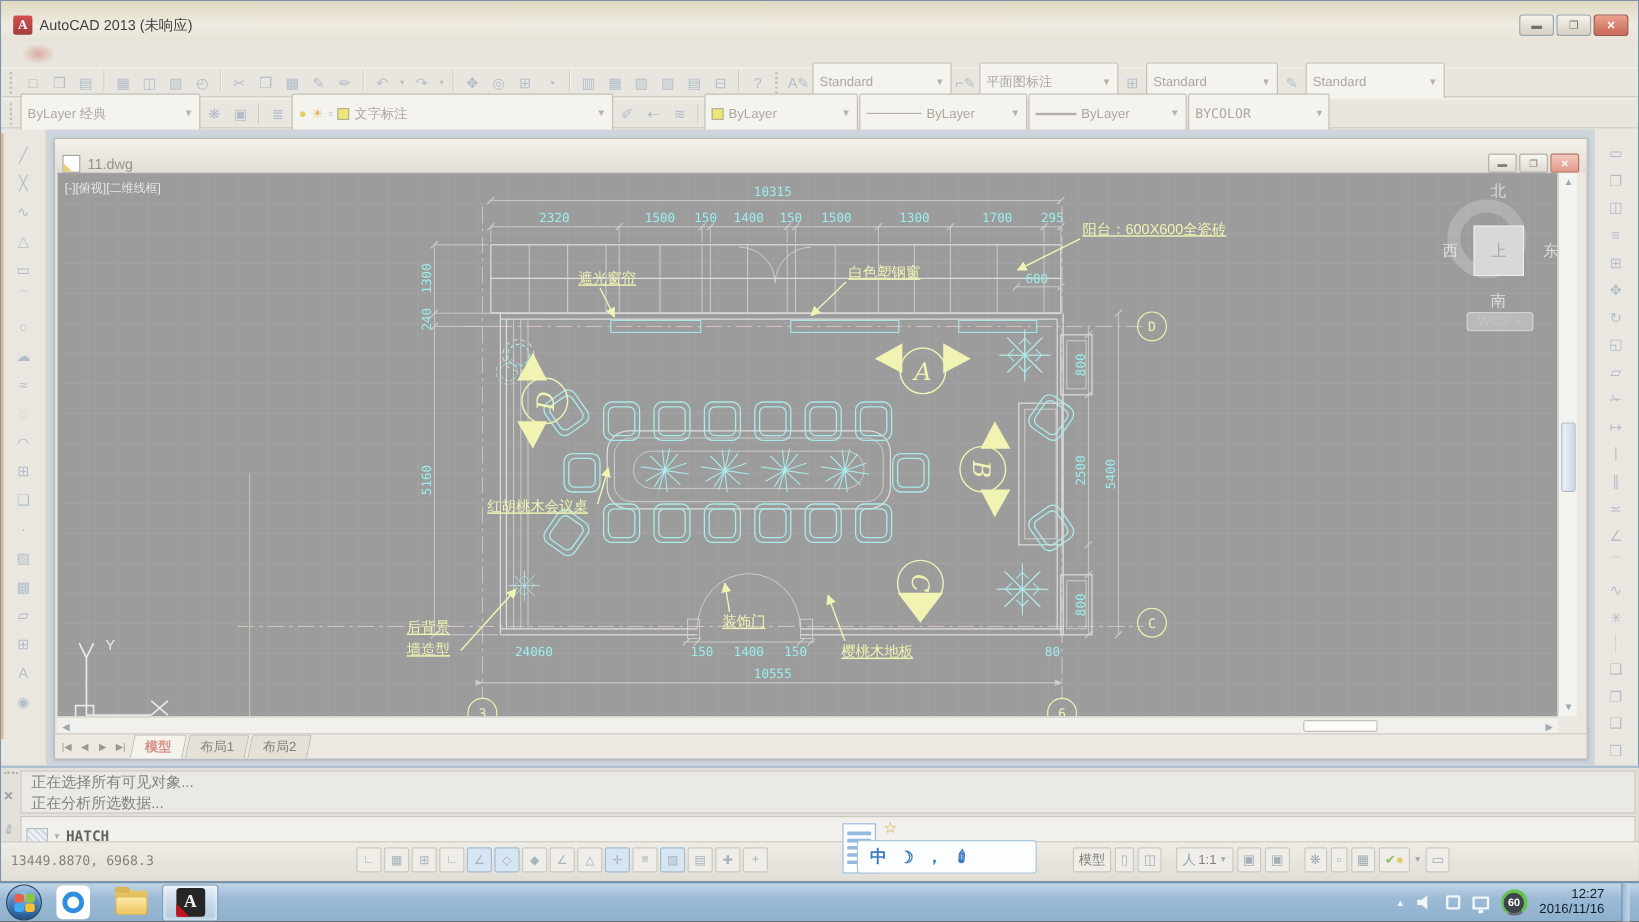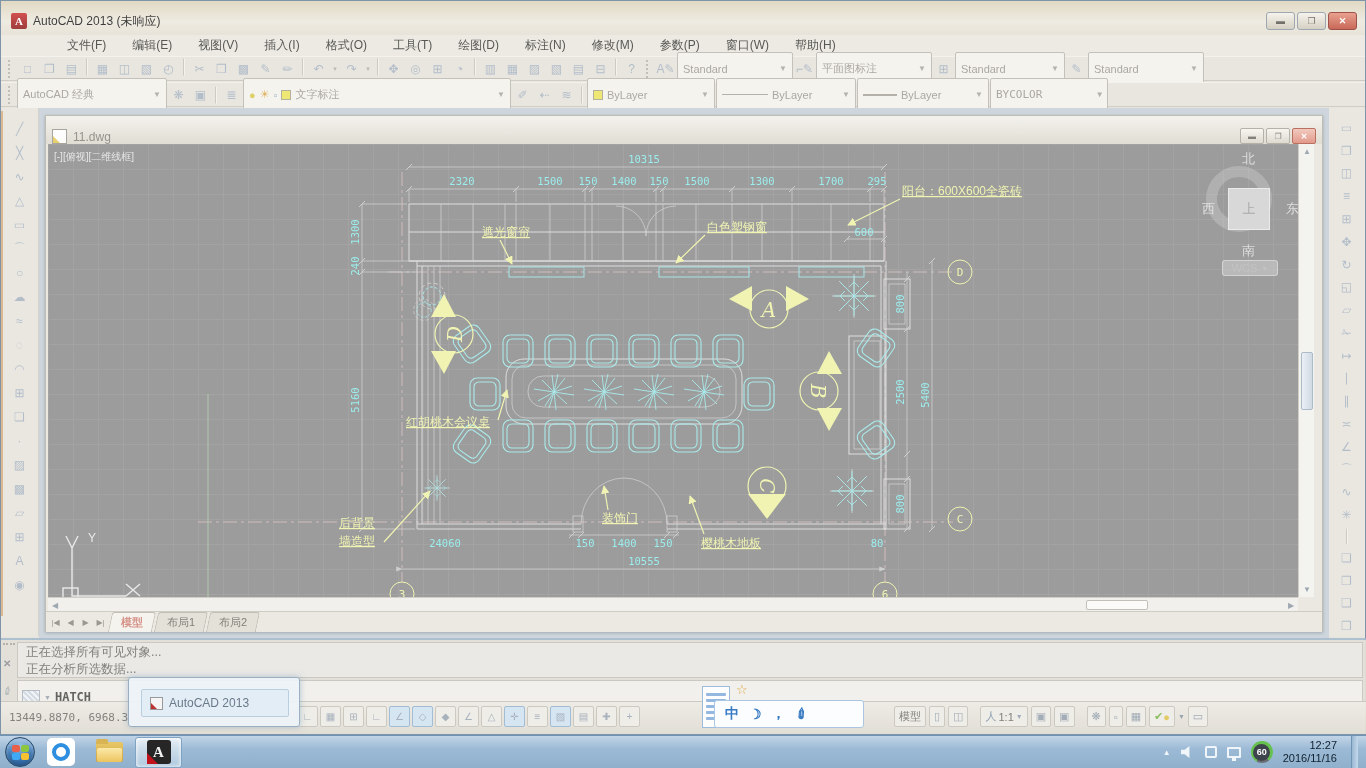--- a/index.html
+++ b/index.html
@@ -152,34 +152,20 @@
       <div class="appico">A</div>
       <div id="title">AutoCAD 2013 (未响应)</div>
       <div class="winbtns">
         <div class="wb">▬</div>
         <div class="wb">❐</div>
         <div class="wb close">✕</div>
       </div>
     </div>
 
     <div class="menusmudge"></div>
-    <div id="menubar">
-        <span class="menu-item">文件(F)</span>
-        <span class="menu-item">编辑(E)</span>
-        <span class="menu-item">视图(V)</span>
-        <span class="menu-item">插入(I)</span>
-        <span class="menu-item">格式(O)</span>
-        <span class="menu-item">工具(T)</span>
-        <span class="menu-item">绘图(D)</span>
-        <span class="menu-item">标注(N)</span>
-        <span class="menu-item">修改(M)</span>
-        <span class="menu-item">参数(P)</span>
-        <span class="menu-item">窗口(W)</span>
-        <span class="menu-item">帮助(H)</span>
-      </div>
 
     <div class="tbrow" id="toolbar1">
       <span class="grip"></span>
       <span style="display:flex;gap:1px">
           <span class="tb">□</span>
           <span class="tb">❐</span>
           <span class="tb">▤</span>
           <span class="tb sep"></span>
           <span class="tb">▦</span>
           <span class="tb">◫</span>
@@ -230,21 +216,21 @@
       <span class="tb">✎</span>
       <span class="combo" style="width:116px">
         <span>Standard</span>
           <span class="arr">▼</span>
       </span>
     </div>
 
     <div class="tbrow" id="toolbar2">
       <span class="grip"></span>
       <span class="combo" style="width:150px">
-        <span>AutoCAD 经典</span>
+        <span>ByLayer 经典</span>
           <span class="arr">▼</span>
       </span>
       <span class="tb">❋</span>
       <span class="tb">▣</span>
       <span class="tb sep"></span>
       <span class="tb">≣</span>
       <span class="combo" style="width:268px">
         <span class="micon" style="color:#d8c94e">●</span>
         <span class="micon" style="color:#dca94c">☀</span>
         <span class="micon">▫</span>
@@ -683,26 +669,20 @@
         <span class="sb">
             <span style="color:#7ab648">✔</span>
             <span style="color:#e0c24c">●</span>
           </span>
         <span style="font-size:7px;color:#8a96a2">▼</span>
         <span class="sb">▭</span>
       </div>
     </div>
   </div>
 
-  <div id="popup">
-    <div id="popupinner">
-      <span class="popico"></span>
-      <span>AutoCAD 2013</span>
-    </div>
-  </div>
 
   <div id="ime">
     <div id="imemini">
       <div class="sq"></div>
         <div class="sq"></div>
         <div class="sq"></div>
         <div class="sq"></div>
         <div class="sq"></div>
     </div>
     <div id="imestars">☆ ☆ ☆</div>

